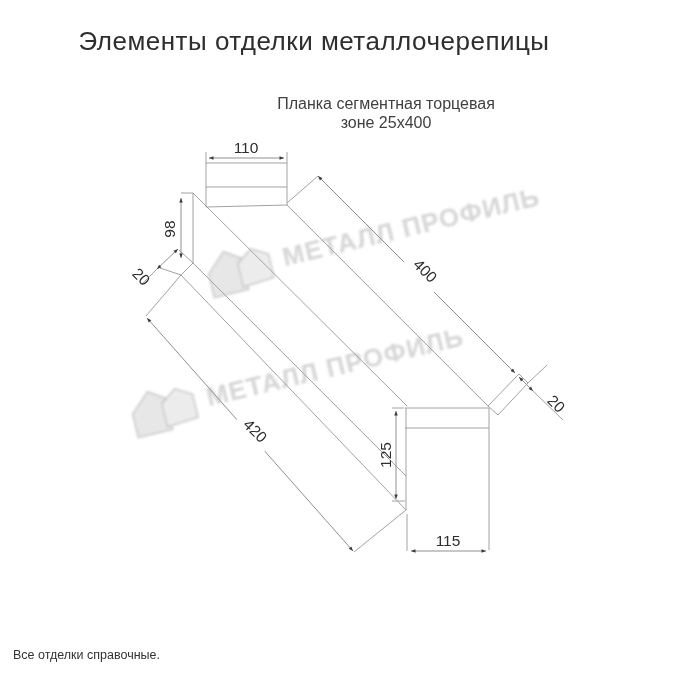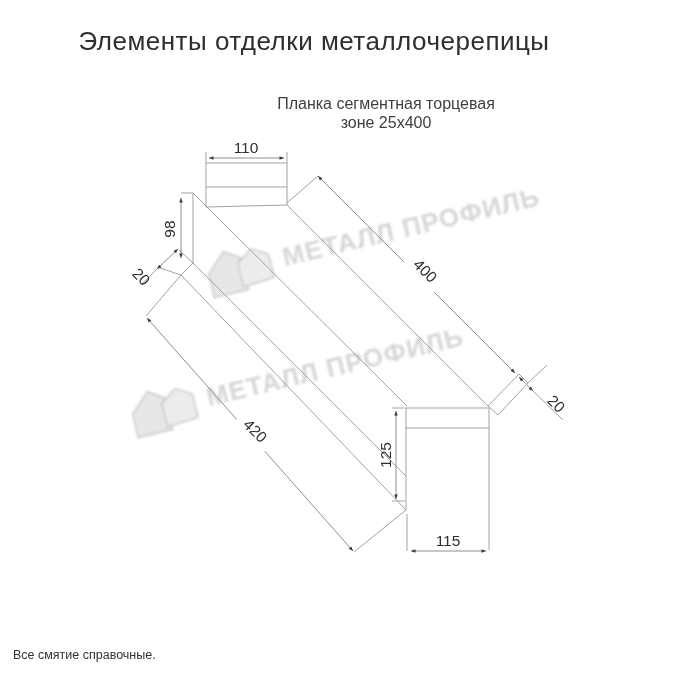--- a/index.html
+++ b/index.html
@@ -136,14 +136,14 @@
       <text x="0" y="5">20</text>
     </g>
     <g transform="translate(386,455) rotate(-90)">
       <text x="0" y="5">125</text>
     </g>
     <text x="448" y="546">115</text>
   </g>
 </svg>
 
 <div class="footer">
-  <div>Все смятие справочные.</div>
+  <div>Все отделки справочные.</div>
 </div>
 
 </body></html>

